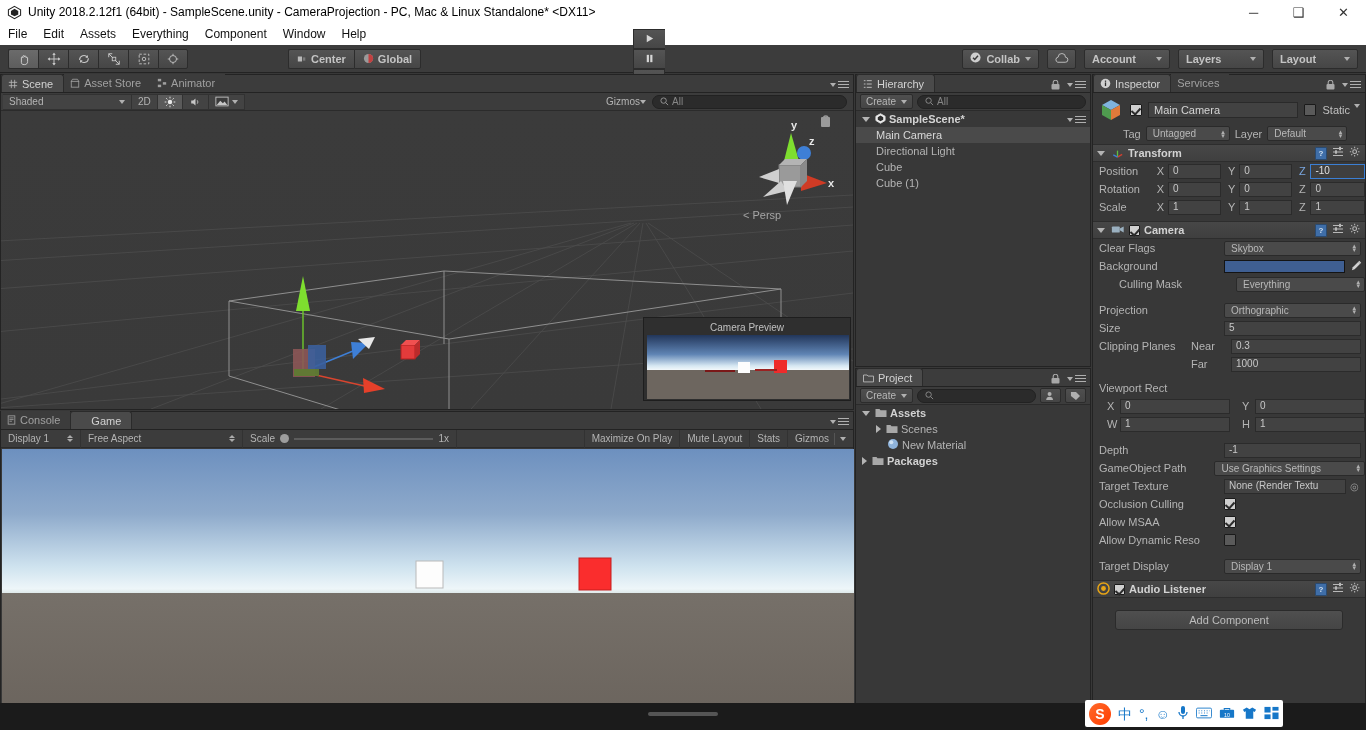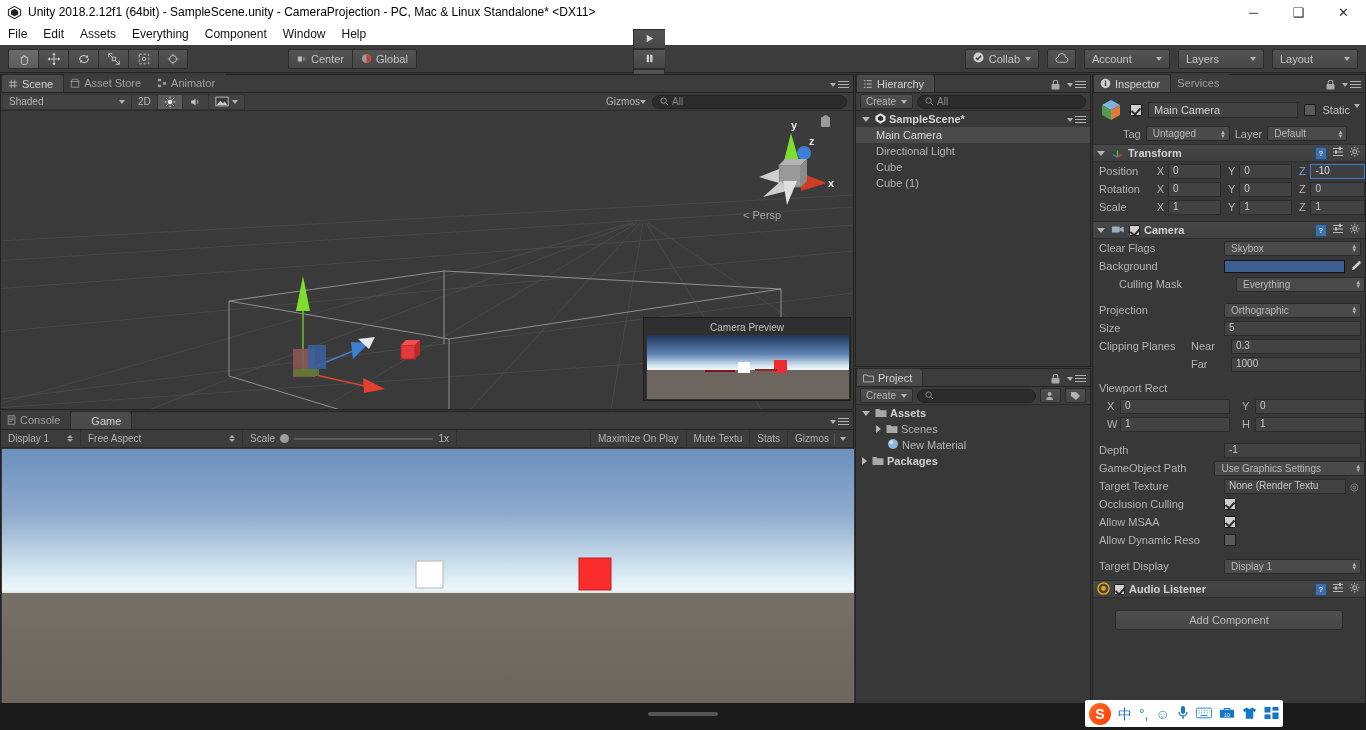--- a/index.html
+++ b/index.html
@@ -32,21 +32,21 @@
   .menubar {
     position:absolute; left:0; top:24px; width:1366px; height:21px;
     background:#ffffff; display:flex; align-items:flex-start; 
   }
   .menu-item { color:#111; font-size:12px; padding:0 8px; line-height:21px; cursor:default; }
 
   
   .toolbar {
     position:absolute; left:0; top:45px; width:1366px; height:28px;
     background:#3c3c3c; border-bottom:1px solid #232323;
-    display:flex; align-items:center;
+    display:flex; align-items:center;font-weight:bold;
   }
   .tb-group { display:flex; margin-left:8px; }
   .tb-btn {
     height:20px; min-width:30px; padding:0 5px;
     background:linear-gradient(#545454,#464646);
     border:1px solid #2c2c2c; border-right-width:0;
     display:flex; align-items:center; justify-content:center;
     color:#c8c8c8; font-size:11px;
   }
   .tb-btn:first-child { border-radius:2px 0 0 2px; }
@@ -579,21 +579,21 @@
           </span>
       </div>
       <div class="gt-cell" style="width:214px;gap:5px;">
         <span>Scale</span>
         <span style="width:9px;height:9px;border-radius:50%;background:#9d9d9d;display:inline-block;"></span>
         <span style="flex:1;height:2px;background:#5c5c5c;display:inline-block;"></span>
         <span style="color:#b4b4b4;">1x</span>
       </div>
       <div style="flex:1;"></div>
       <div class="gt-cell" style="border-left:1px solid #323232;">Maximize On Play</div>
-      <div class="gt-cell">Mute Textu</div>
+      <div class="gt-cell">Mute Layout</div>
       <div class="gt-cell">Stats</div>
       <div class="gt-cell" style="border-right:none;gap:5px;">
         <span>Gizmos</span>
         <span style="width:1px;height:12px;background:#555;display:inline-block;"></span>
         <span class="caret"></span>
       </div>
     </div>
 
     <div id="game-viewport">
       <svg width="852" height="280" viewBox="0 0 852 280" style="display:block;">

